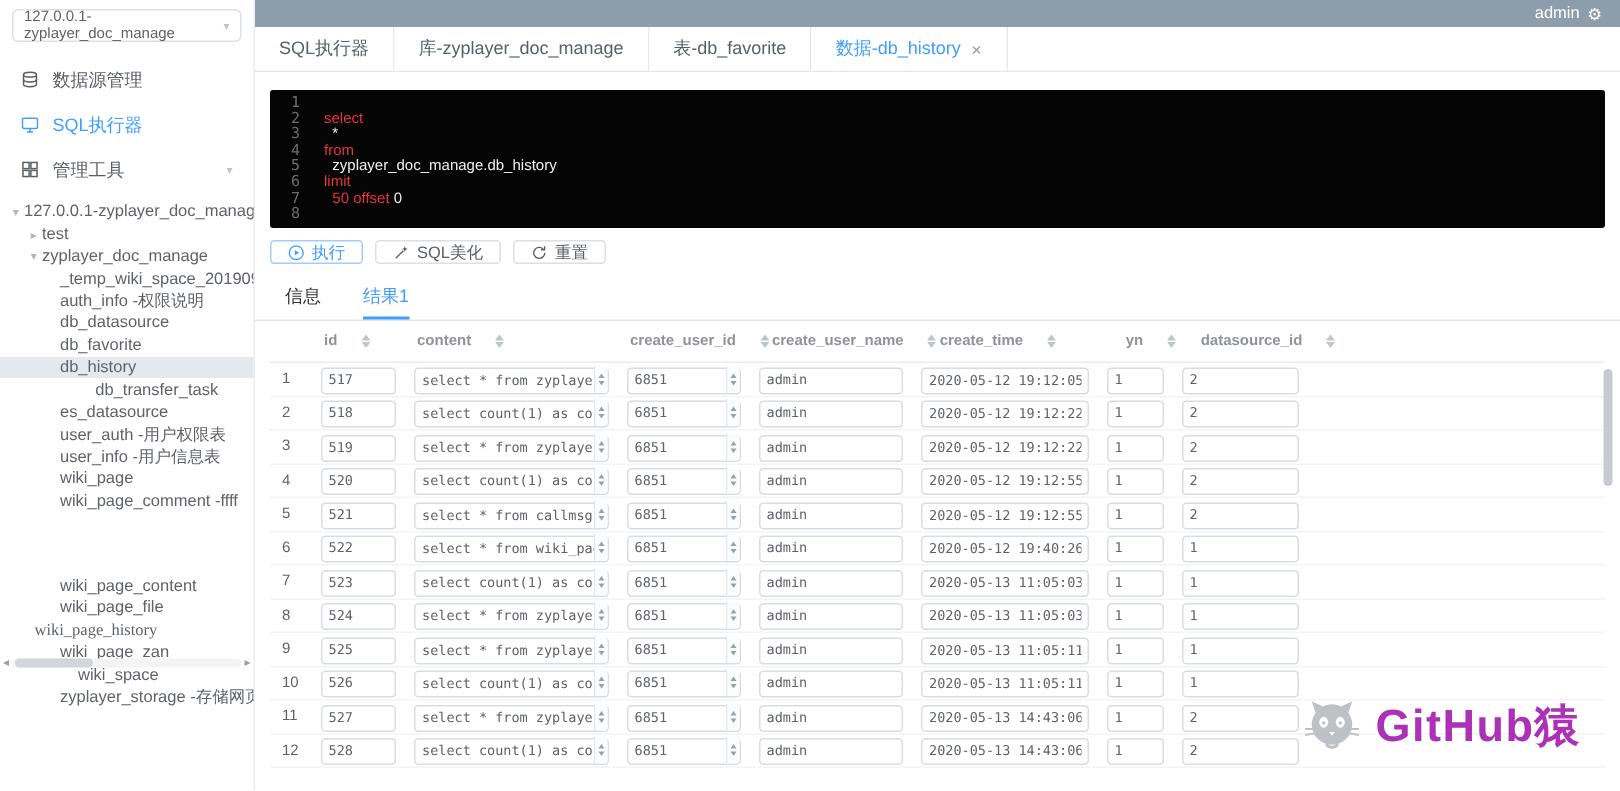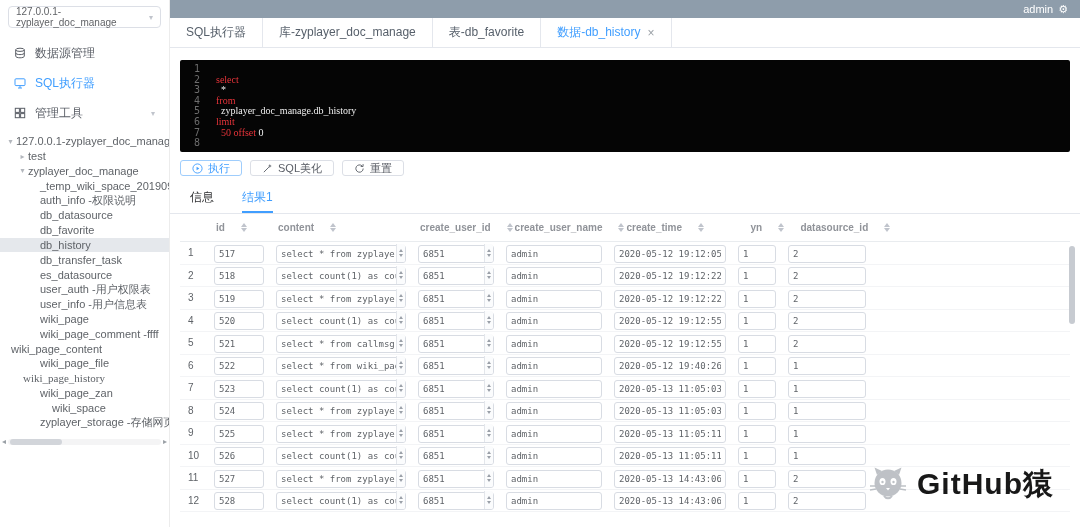--- a/index.html
+++ b/index.html
@@ -32,21 +32,21 @@
 
   
   .main{position:absolute;left:170px;top:18px;right:0;bottom:0;background:#fff;display:flex;flex-direction:column}
   .tabbar{height:30px;border-bottom:1px solid #e4e7ed;display:flex;align-items:stretch;background:#fff;flex:0 0 auto}
   .tab{display:flex;align-items:center;gap:7px;padding:0 16px;font-size:12px;color:#57606b;border-right:1px solid #e4e7ed;cursor:pointer;background:#fff}
   .tab.active{color:#409eff}
   .tab-close{font-size:12px;color:#9aa0a6;cursor:pointer}
 
   .editor-wrap{margin:12px 10px 0 10px;height:92px;background:#050505;border-radius:2px;display:flex;overflow:hidden;flex:0 0 auto}
   .gutter{flex:0 0 26px;padding:4px 6px 0 0;text-align:right;color:#6d6d6d;font-family:"DejaVu Sans Mono","Liberation Mono",monospace;font-size:10px;line-height:10.6px}
-  .code{flex:1;padding:4px 0 0 10px;font-family:Liberation Serif, serif;font-size:10px;line-height:10.6px;color:#efefef}
+  .code{flex:1;padding:4px 0 0 10px;font-family:Liberation Sans, sans-serif;font-size:10px;line-height:10.6px;color:#efefef}
   .code-line{white-space:pre;min-height:10.6px}
   .tok-kw{color:#e8343a}
   .tok-num{color:#e8343a}
   .tok-pl{color:#efefef}
 
   .btnrow{margin:8px 10px 0 10px;display:flex;gap:8px;flex:0 0 auto}
   .btn{height:16px;padding:0 11px;font-size:11px;border-radius:3px;display:flex;align-items:center;gap:5px;background:#fff;border:1px solid #dcdfe6;color:#5a5e66;cursor:pointer}
   .btn.primary{color:#409eff;border-color:#9fcdfc}
 
   .rtabs{margin-top:8px;height:30px;border-bottom:1px solid #e4e7ed;display:flex;align-items:stretch;padding-left:20px;gap:28px;flex:0 0 auto}
@@ -74,21 +74,21 @@
   .cellin{width:100%;height:18px;border:1px solid #d8dce3;border-radius:3px;background:#fff;
     font-family:"DejaVu Sans Mono","Liberation Mono",monospace;font-size:9px;color:#5f6368;padding:0 4px;outline:none}
   .stepper{position:absolute;right:1px;top:1px;bottom:1px;width:9px;border-left:1px solid #e3e6eb;background:#fbfcfd;
     display:flex;flex-direction:column;align-items:center;justify-content:center;gap:2px;border-radius:0 2px 2px 0;cursor:pointer}
   .stepper i{width:0;height:0;border-left:2.5px solid transparent;border-right:2.5px solid transparent}
   .stepper .su{border-bottom:3px solid #9aa0a8}
   .stepper .sd{border-top:3px solid #9aa0a8}
   .vscroll{position:absolute;right:5px;top:32px;width:6px;height:78px;background:#c7cbd1;border-radius:3px;cursor:pointer}
 
   .watermark{position:absolute;right:26px;bottom:22px;display:flex;align-items:center;gap:9px;z-index:5;pointer-events:none;opacity:.9}
-  .wm-text{font-size:30px;font-weight:bold;color:#000000;letter-spacing:1px}
+  .wm-text{font-size:30px;font-weight:bold;color:#a21caf;letter-spacing:1px}
 </style>
 </head>
 <body>
 
 <div class="app">
 
   <div class="topbar">
     <div class="topbar-right">
       <span>admin</span>
       <span class="gear">⚙</span>
@@ -159,21 +159,21 @@
           <span class="tree-label">db_datasource</span>
         </div>
         <div class="tree-item" style="padding-left: 29px;">
           <span class="tree-arrow"></span>
           <span class="tree-label">db_favorite</span>
         </div>
         <div class="tree-item selected" style="padding-left: 29px;">
           <span class="tree-arrow"></span>
           <span class="tree-label">db_history</span>
         </div>
-        <div class="tree-item" style="padding-left: 29px;">
+        <div class="tree-item" style="padding-left: 29px; justify-content: center;">
           <span class="tree-arrow"></span>
           <span class="tree-label">db_transfer_task</span>
         </div>
         <div class="tree-item" style="padding-left: 29px;">
           <span class="tree-arrow"></span>
           <span class="tree-label">es_datasource</span>
         </div>
         <div class="tree-item" style="padding-left: 29px; text-align: right;">
           <span class="tree-arrow"></span>
           <span class="tree-label">user_auth -用户权限表</span>
@@ -183,21 +183,21 @@
           <span class="tree-label">user_info -用户信息表</span>
         </div>
         <div class="tree-item" style="padding-left: 29px;">
           <span class="tree-arrow"></span>
           <span class="tree-label">wiki_page</span>
         </div>
         <div class="tree-item" style="padding-left: 29px;">
           <span class="tree-arrow"></span>
           <span class="tree-label">wiki_page_comment -ffff</span>
         </div>
-        <div class="tree-item" style="">
+        <div class="tree-item" style="padding-left: 29px; margin-top: 42px;">
           <span class="tree-arrow"></span>
           <span class="tree-label">wiki_page_content</span>
         </div>
         <div class="tree-item" style="padding-left: 29px;">
           <span class="tree-arrow"></span>
           <span class="tree-label">wiki_page_file</span>
         </div>
         <div class="tree-item" style="padding-left: 12px; font-family: Liberation Serif, serif;">
           <span class="tree-arrow"></span>
           <span class="tree-label">wiki_page_history</span>

